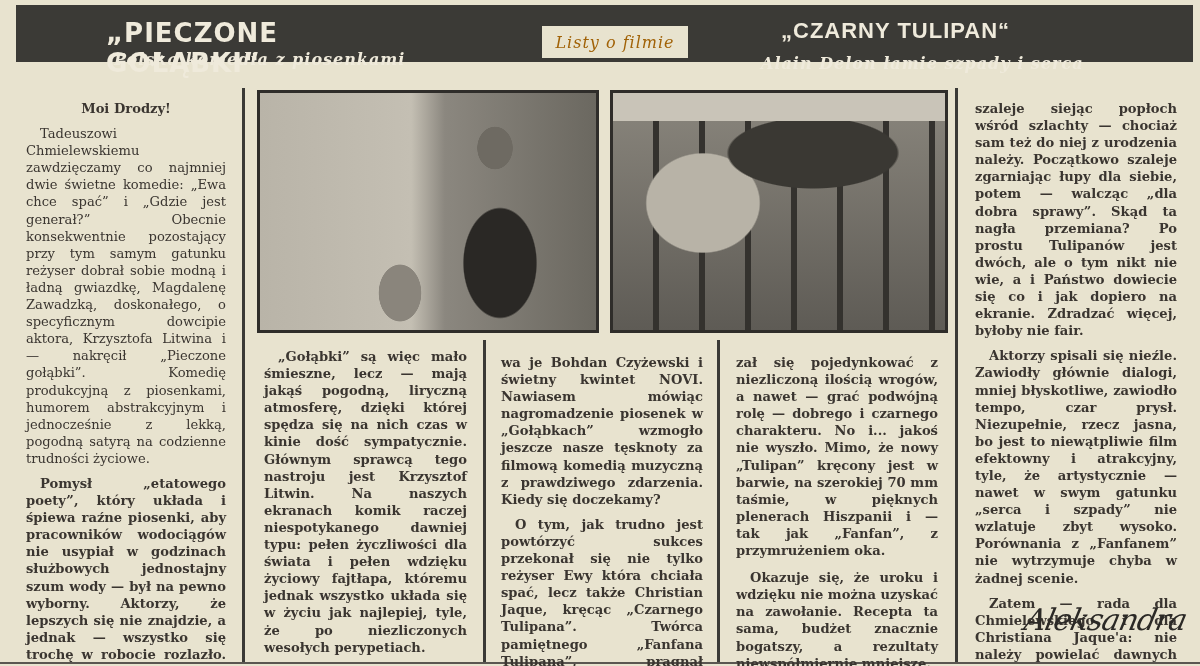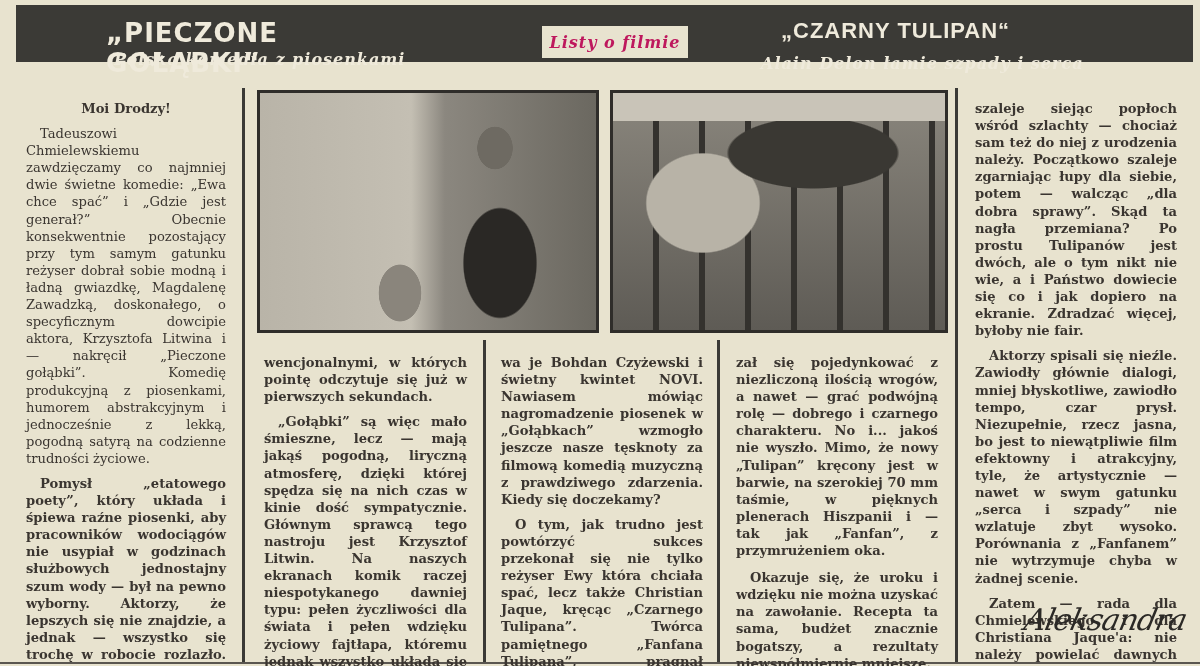--- a/index.html
+++ b/index.html
@@ -26,22 +26,22 @@
   .banner .right-title {
     position:absolute; left:765px; top:13px; width:330px; text-align:left;
     font-family:Liberation Sans, sans-serif; font-weight:bold; font-size:22px; letter-spacing:1px;
   }
   .banner .right-sub {
     position:absolute; left:745px; top:49px; width:400px;
     font-family:"DejaVu Serif", serif; font-style:italic; font-weight:bold; font-size:16px; letter-spacing:1px;
   }
   .label-box {
     position:absolute; left:526px; top:21px; width:146px; height:32px;
-    background:#e8e3cf; color:#be185d;
-    font-family:"DejaVu Serif", serif; font-style:italic; font-weight:bold; font-size:16px;
+    background:#e8e3cf; color:#a16207;
+    font-family:"DejaVu Serif", serif; font-style:italic; font-weight:normal; font-size:16px;
     display:flex; align-items:center; justify-content:center; letter-spacing:1px;
   }
   .col {
     position:absolute; font-size:13.1px; line-height:17.1px;
     text-align:justify; color:#3a3530;
   }
   .col p { margin:8px; text-indent:14px; }
   .col p + p { margin-top:8px; }
   .bold { font-weight:bold; }
   .vrule { position:absolute; width:3px; background:#3b3a36; }
@@ -96,21 +96,20 @@
 <div class="vrule" style="left:955px; top:88px; height:574px;"></div>
 <div class="hrule" style="left:0; top:662px; width:1200px;"></div>
 
 <div class="col" style="left:18px; top:92px; width:216px;">
   <p class="salutation bold">Moi Drodzy!</p>
   <p>Tadeuszowi Chmielewskiemu zawdzięczamy co najmniej dwie świetne komedie: „Ewa chce spać” i „Gdzie jest generał?” Obecnie konsekwentnie pozostający przy tym samym gatunku reżyser dobrał sobie modną i ładną gwiazdkę, Magdalenę Zawadzką, doskonałego, o specyficznym dowcipie aktora, Krzysztofa Litwina i — nakręcił „Pieczone gołąbki”. Komedię produkcyjną z piosenkami, humorem abstrakcyjnym i jednocześnie z lekką, pogodną satyrą na codzienne trudności życiowe.</p>
   <p class="bold">Pomysł „etatowego poety”, który układa i śpiewa raźne piosenki, aby pracowników wodociągów nie usypiał w godzinach służbowych jednostajny szum wody — był na pewno wyborny. Aktorzy, że lepszych się nie znajdzie, a jednak — wszystko się trochę w robocie rozlazło. Powstał film raczej średni, nudnawy, okraszony kilkoma zabawnymi sytuacjami, ale sytuacjami z komedii lat trzydziestych. Bardzo kon-</p>
 </div>
 
 <div class="col bold" style="left:256px; top:346px; width:219px;">
-  <p style="text-indent:0">wencjonalnymi, w których pointę odczytuje się już w pierwszych sekundach.</p>
   <p style="margin-top:2px">„Gołąbki” są więc mało śmieszne, lecz — mają jakąś pogodną, liryczną atmosferę, dzięki której spędza się na nich czas w kinie dość sympatycznie. Głównym sprawcą tego nastroju jest Krzysztof Litwin. Na naszych ekranach komik raczej niespotykanego dawniej typu: pełen życzliwości dla świata i pełen wdzięku życiowy fajtłapa, któremu jednak wszystko układa się w życiu jak najlepiej, tyle, że po niezliczonych wesołych perypetiach.</p>
 
 </div>
 
 <div class="col bold" style="left:493px; top:346px; width:218px;">
   <p style="text-indent:0">wa je Bohdan Czyżewski i świetny kwintet NOVI. Nawiasem mówiąc nagromadzenie piosenek w „Gołąbkach” wzmogło jeszcze nasze tęsknoty za filmową komedią muzyczną z prawdziwego zdarzenia. Kiedy się doczekamy?</p>
   <p style="margin-top:2px">O tym, jak trudno jest powtórzyć sukces przekonał się nie tylko reżyser Ewy która chciała spać, lecz także Christian Jaque, kręcąc „Czarnego Tulipana”. Twórca pamiętnego „Fanfana Tulipana”, pragnął nakręcić w 10 lat po tamtym, film według tej samej recepty. Dobrał przystojnego, znanego aktora Alaina Delon, dodał mu dwie piękne kobiety: Virnę Lisi i Dawn Addams, wsadził na koń, ka-</p>
 </div>
 
 <div class="col bold" style="left:728px; top:346px; width:218px;">

